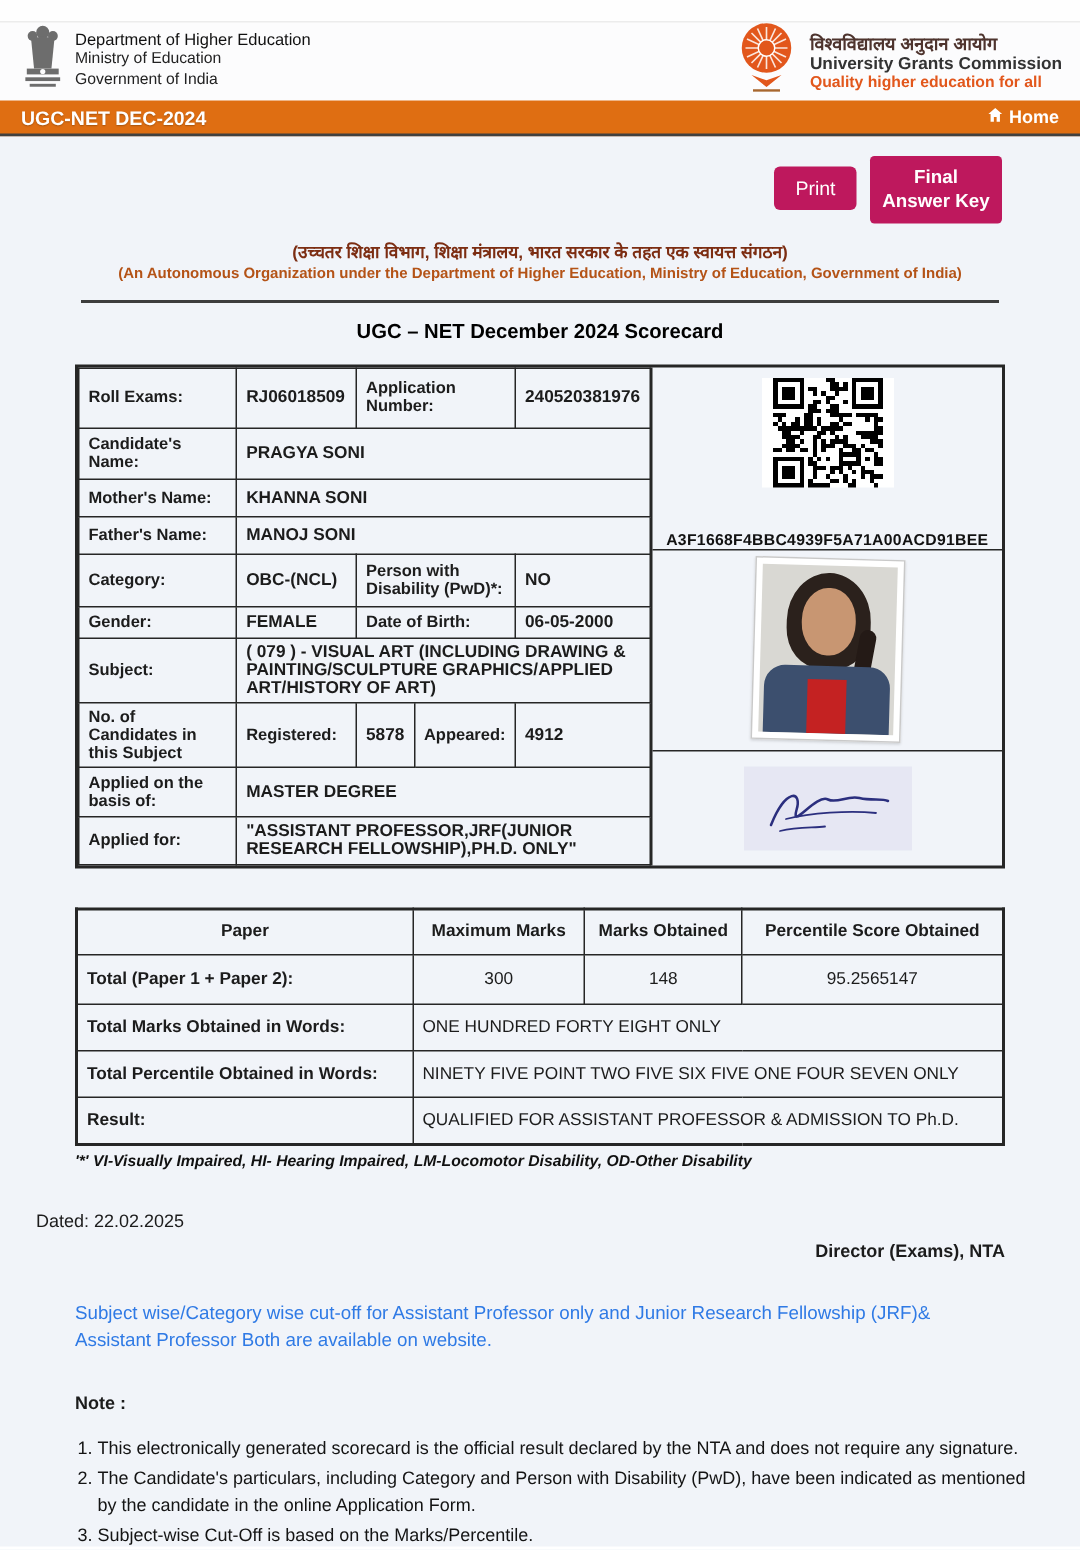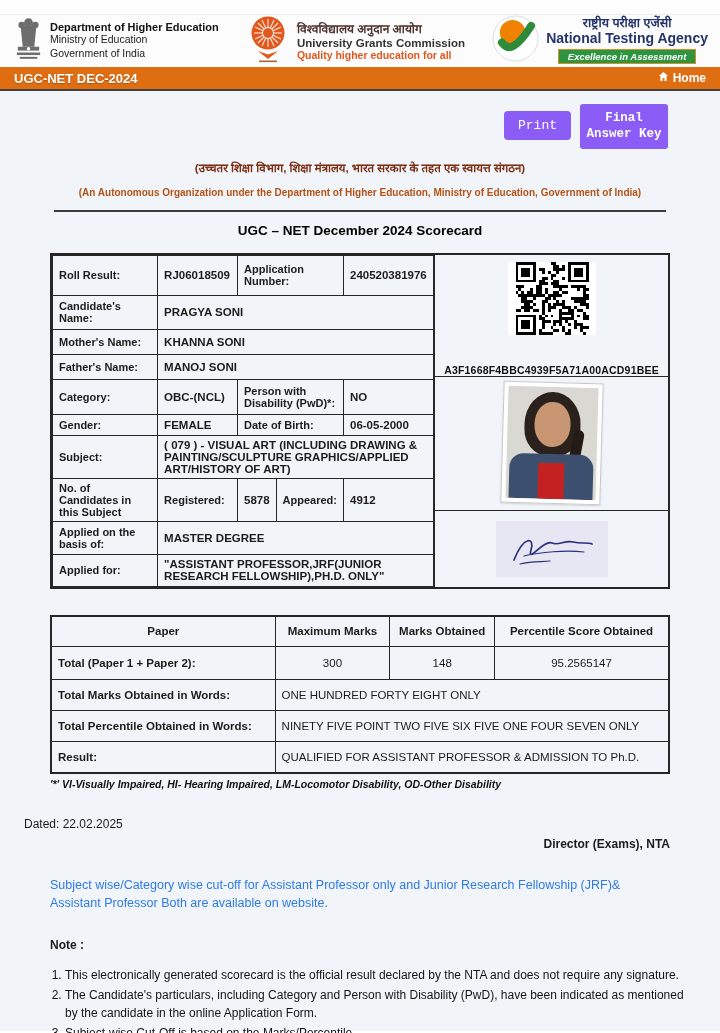--- a/index.html
+++ b/index.html
@@ -10,21 +10,21 @@
   }
   .top-strip { height:14px; background:#fefefe; }
 
   
   .header-band {
     height:53px; background:#fcfcfd; border-top:1px solid #ececec;
     display:flex; align-items:center; justify-content:space-between;
     padding:2px 12px 3px 14px;
   }
   .logo-group { display:flex; align-items:center; gap:7px; }
-  .dept-text .t1 { font-size:11px; font-weight:bold; color:#111; }
+  .dept-text .t1 { font-size:11px; font-weight:normal; color:#111; }
   .dept-text .t2 { font-size:10.5px; color:#222; line-height:1.25; }
   .ugc-text .hindi { font-size:12px; font-weight:bold; color:#4e342e; }
   .ugc-text .t1 { font-size:11.5px; font-weight:bold; color:#333; }
   .ugc-text .tag { font-size:10.5px; font-weight:bold; color:#e2571c; }
   .nta-text { text-align:center; }
   .nta-text .hindi { font-size:12.5px; font-weight:bold; color:#25356b; line-height:1.1; }
   .nta-text .t1 { font-size:14px; font-weight:bold; color:#25356b; line-height:1.15; }
   .nta-badge {
     display:inline-block; background:#2d9440; color:#fff; font-size:9.5px;
     font-style:italic; font-weight:bold; padding:1px 9px; margin-top:2px;
@@ -35,26 +35,26 @@
   .navbar {
     height:24px; background:#df6e12; border-bottom:2px solid #404040;
     display:flex; align-items:center; justify-content:space-between; padding:0 14px;
   }
   .navbar .exam { color:#fff; font-weight:bold; font-size:13px; text-shadow:0 1px 1px rgba(0,0,0,.25); }
   .nav-home { display:flex; align-items:center; gap:4px; color:#fff; font-weight:bold; font-size:12px; cursor:pointer; }
 
   
   .page { background:#f1f4f9; height:940px; }
   .btn-row { display:flex; justify-content:flex-end; align-items:flex-start; gap:9px; padding:13px 52px 0 0; }
-  .btn { background:#8b5cf6; color:#fff; border:none; border-radius:4px; font-family:Liberation Mono, monospace; cursor:pointer; }
+  .btn { background:#be185d; color:#fff; border:none; border-radius:4px; font-family:Liberation Sans, sans-serif; cursor:pointer; }
   .btn-print { font-size:13px; padding:7px 14px; margin-top:7px; }
   .btn-fak { font-size:12.5px; font-weight:bold; width:88px; padding:6px 6px; line-height:1.3; border-radius:3px; }
 
   .org-hindi { text-align:center; font-size:11.5px; font-weight:bold; color:#7c2d12; margin-top:11px; }
-  .org-eng { text-align:center; font-size:10px; font-weight:bold; color:#b45317; margin-top:12px; }
+  .org-eng { text-align:center; font-size:10px; font-weight:bold; color:#b45317; margin-top:2px; }
   .rule { width:612px; height:2px; background:#3d3d3d; margin:12px auto 0; }
   .sc-title { text-align:center; font-size:13.5px; font-weight:bold; color:#000; margin-top:11px; }
 
   
   .details { width:620px; margin:15px auto 0; display:flex; border:2px solid #262626; }
   .dtable { border-collapse:collapse; width:382px; flex:0 0 382px; }
   .dtable td { border:1px solid #262626; font-size:11px; padding:3px 6px; vertical-align:middle; }
   .dtable td.lbl { font-weight:bold; }
   .dtable td.val { font-size:11.5px;font-weight:bold; }
 
@@ -138,34 +138,20 @@
         <rect x="13" y="46.5" width="18" height="1.6" fill="#a8672f"></rect>
       </svg>
     </span>
     <div class="ugc-text">
       <div class="hindi">विश्वविद्यालय अनुदान आयोग</div>
       <div class="t1">University Grants Commission</div>
       <div class="tag">Quality higher education for all</div>
     </div>
   </div>
 
-  <div class="logo-group">
-    <span>
-      <svg width="47" height="47" viewBox="0 0 48 48">
-        <circle cx="24" cy="24" r="23" fill="#ffffff" stroke="#dcdcdc"></circle>
-        <circle cx="21" cy="18" r="13" fill="#ef8200"></circle>
-        <path d="M10,28 Q20,43 40,11" stroke="#2e8b3a" stroke-width="8" fill="none" stroke-linecap="round"></path>
-      </svg>
-    </span>
-    <div class="nta-text">
-      <div class="hindi">राष्ट्रीय परीक्षा एजेंसी</div>
-      <div class="t1">National Testing Agency</div>
-      <div class="nta-badge">Excellence in Assessment</div>
-    </div>
-  </div>
 </div>
 
 <div class="navbar">
   <span class="exam">UGC-NET DEC-2024</span>
   <span class="nav-home">
     <span>
       <svg width="11" height="11" viewBox="0 0 12 12">
           <path d="M6 1 L11 5.5 H9.4 V11 H7 V7.6 H5 V11 H2.6 V5.5 H1 Z" fill="#ffffff"></path>
         </svg>
     </span>
@@ -189,21 +175,21 @@
     <table class="dtable">
       <colgroup>
           <col style="width:108px">
           <col style="width:80px">
           <col style="width:37px">
           <col style="width:67px">
           <col style="width:90px">
         </colgroup>
       <tbody>
           <tr style="height:40px">
-        <td class="lbl">Roll Result:</td>
+        <td class="lbl">Roll Exams:</td>
         <td class="val">RJ06018509</td>
         <td class="lbl" colspan="2">Application Number:</td>
         <td class="val">240520381976</td>
       </tr>
       <tr style="height:34px">
         <td class="lbl">Candidate's Name:</td>
         <td class="val" colspan="4">PRAGYA SONI</td>
       </tr>
       <tr style="height:25px">
         <td class="lbl">Mother's Name:</td>

